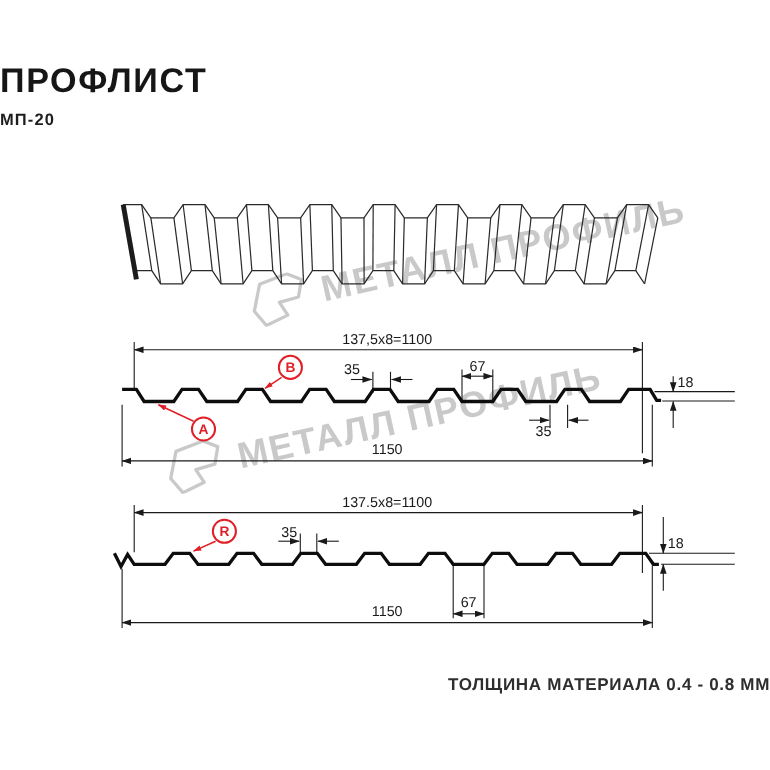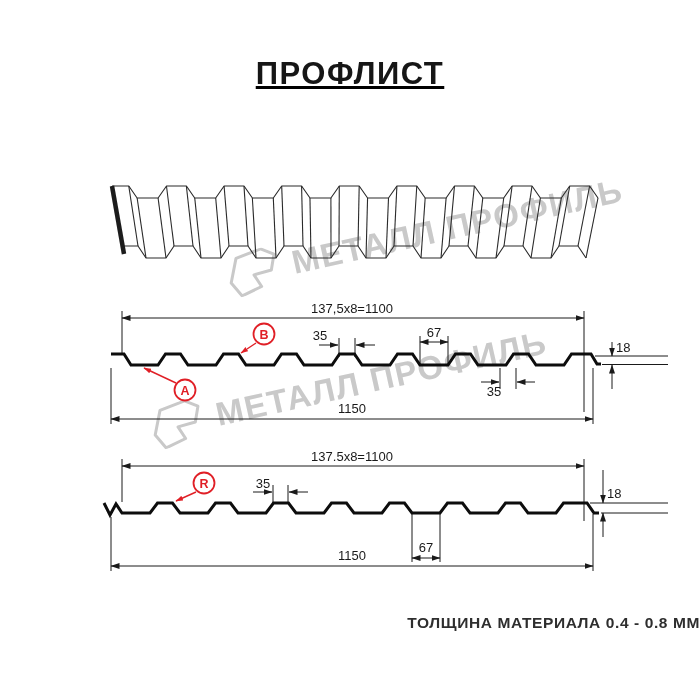--- a/index.html
+++ b/index.html
@@ -1,18 +1,18 @@
 <!DOCTYPE html>
 <html><head>
 <meta charset="utf-8">
 <style>
   html,body{margin:0;padding:0;}
   body{width:700px;height:700px;background:#ffffff;position:relative;overflow:hidden;
        font-family:"Liberation Sans",sans-serif;}
-  .hdr{position:absolute;top:56px;left:0;width:700px;text-align:center;z-index:3;text-decoration:underline;}
+  .hdr{position:absolute;top:56px;left:0;width:700px;text-align:left;z-index:3;}
   .hdr h1{margin:0;font-size:31px;font-weight:800;letter-spacing:1.5px;color:#161616;}
   .hdr .sub{margin-top:9px;font-size:15px;font-weight:600;letter-spacing:1px;color:#1d1d1d;}
   .note{position:absolute;top:614px;left:0;width:700px;text-align:right;
         font-size:15.5px;font-weight:600;letter-spacing:.6px;color:#2e2e2e;z-index:3;}
   .wm{position:absolute;display:flex;align-items:center;gap:12px;z-index:1;
       transform:rotate(-12.5deg);transform-origin:left center;white-space:nowrap;}
   .wm .wmtxt{font-size:33px;font-weight:700;letter-spacing:1.5px;color:#c9c9c9;}
   .wm svg{display:block;}
   #wm1{left:226px;top:256px;}
   #wm2{left:150px;top:408px;}
@@ -25,20 +25,21 @@
   .redcirc{fill:none;stroke:#e01f26;stroke-width:1.8;}
   #g3d path{fill:none;stroke:#2a2a2a;stroke-width:1.1;stroke-linejoin:round;}
   #g3d line{stroke:#2a2a2a;stroke-width:1.1;}
   #g3d .cut{stroke:#1c1c1c;stroke-width:4.5;}
 </style>
 </head>
 <body>
 
 <div class="hdr">
   <h1>ПРОФЛИСТ</h1>
+  <div class="sub">МП-20</div>
 </div>
 
 <div class="wm" id="wm1">
   <svg width="56" height="44" viewBox="0 0 56 44">
     <path d="M4,28 L14,5 L40,1 L52,9 L46,24 L28,25 L33,38 L12,43 Z" fill="none" stroke="#c9c9c9" stroke-width="3" stroke-linejoin="round"></path>
   </svg>
   <span class="wmtxt">МЕТАЛЛ ПРОФИЛЬ</span>
 </div>
 
 <div class="wm" id="wm2">

